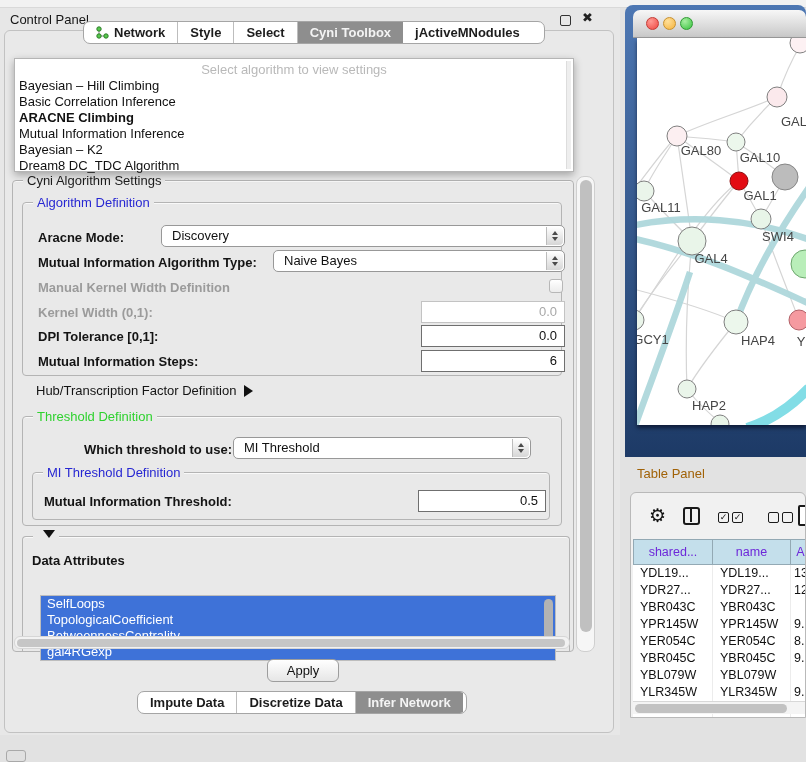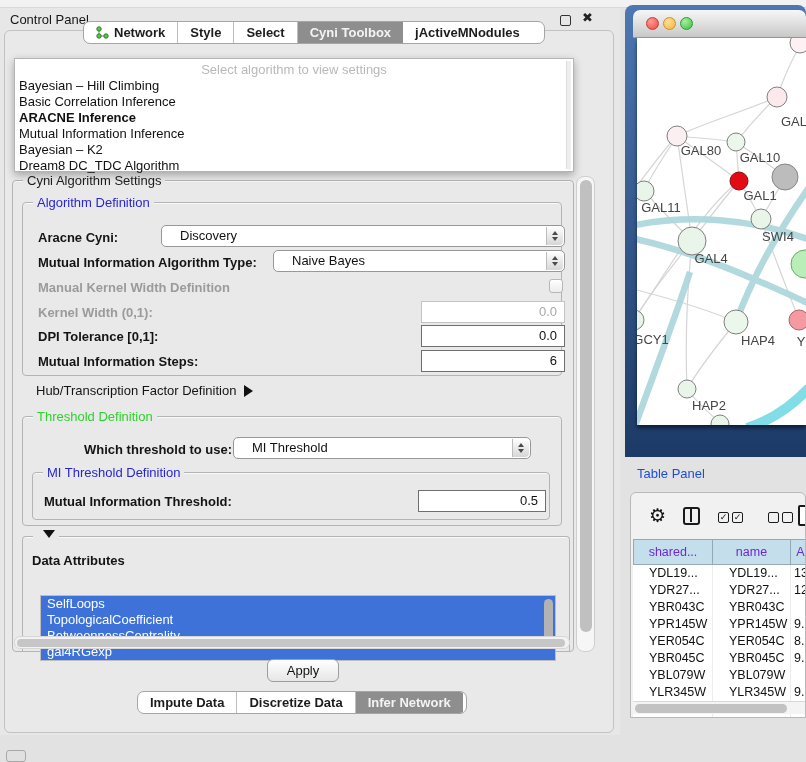--- a/index.html
+++ b/index.html
@@ -34,21 +34,21 @@
 
   
   .group { position:absolute; border:1px solid #b4b4b4; border-radius:4px; box-shadow:inset 0 1px 0 rgba(255,255,255,.7); }
   .gtitle { position:absolute; top:-8px; left:10px; background:#e9e9e9; padding:0 4px; font-size:13px; white-space:nowrap; }
   .t-black { color:#1d1d1d; } .t-blue { color:#2727d2; } .t-green { color:#2fd22f; }
 
   .lbl { position:absolute; font-size:13px; font-weight:bold; color:#141414; white-space:nowrap; }
   .lbl.plain { font-weight:normal; }
   .lbl.dis { color:#9b9b9b; }
 
-  .combo { position:absolute; height:22px; background:#fff; border:1px solid #989898; border-radius:5px; font-size:13px; line-height:20px; padding-left:18px; color:#111; }
+  .combo { position:absolute; height:22px; background:#fff; border:1px solid #989898; border-radius:5px; font-size:13px; line-height:20px; padding-left:10px; color:#111; }
   .combo .arrows { position:absolute; right:1px; top:1px; bottom:1px; width:17px; border-left:1px solid #bcbcbc; background:linear-gradient(#fefefe,#d6d6d6); border-radius:0 4px 4px 0; display:flex; flex-direction:column; align-items:center; justify-content:center; gap:2px; }
   .tri-up { width:0; height:0; border:3px solid transparent; border-bottom:4px solid #4a4a4a; }
   .tri-dn { width:0; height:0; border:3px solid transparent; border-top:4px solid #4a4a4a; }
   .tri-right { display:inline-block; width:0; height:0; border:6px solid transparent; border-left:9px solid #111; margin-left:8px; vertical-align:-2px;}
   .tri-down-lg { display:inline-block; width:0; height:0; border:6px solid transparent; border-top:8px solid #111; margin-left:6px; vertical-align:-3px;}
 
   .field { position:absolute; height:22px; background:#fff; border:1px solid #6f6f6f; font-size:13px; color:#111; text-align:right; padding:0 7px; line-height:20px; }
   .field.dis { border:1px solid #c3c3c3; color:#a8a8a8; }
   .checkbox { position:absolute; width:14px; height:14px; border:1px solid #b7b7b7; border-radius:3px; background:linear-gradient(#ffffff,#ececec); }
 
@@ -71,34 +71,34 @@
   .light { position:absolute; top:7px; width:13px; height:13px; border-radius:50%; }
   #light-red { left:13px; background:radial-gradient(circle at 35% 30%, #ff9b94, #ee4740); border:1px solid #c53a34;}
   #light-yellow { left:30px; background:radial-gradient(circle at 35% 30%, #ffe09a, #f5b33c); border:1px solid #c8912f;}
   #light-green { left:47px; background:radial-gradient(circle at 35% 30%, #a8eea2, #37c23d); border:1px solid #2f9c33;}
   #net-canvas { position:absolute; left:12px; top:33px; width:169px; height:387px; background:#fff; overflow:hidden; box-shadow:0 3px 4px rgba(0,0,15,.55); }
   #net-canvas svg { display:block; }
   .node-label { font-size:13px; fill:#454545; }
 
   
   #tp-header { position:absolute; left:625px; top:460px; width:181px; height:28px; }
-  #tp-title { position:absolute; left:12px; top:6px; font-size:13px; color:#1d4ed8; }
+  #tp-title { position:absolute; left:12px; top:6px; font-size:13px; color:#a16207; }
   #tp-window { position:absolute; left:630px; top:492px; width:176px; height:226px; background:#f1f1f1; border:1px solid #b9b9b9; border-radius:6px 6px 0 0; overflow:hidden; }
   #tp-toolbar { position:absolute; left:0; top:0; width:176px; height:46px; }
   #gear-ic { position:absolute; left:18px; top:11px; font-size:19px; color:#111; font-family:"DejaVu Sans",sans-serif; }
   #pane-ic { position:absolute; left:52px; top:14px; width:17px; height:18px; border:2.5px solid #1a1a1a; border-radius:3px; }
   #pane-ic::after { content:""; position:absolute; left:4.5px; top:0; width:2.5px; height:13px; background:#1a1a1a; }
   .cbx { position:absolute; top:19px; width:11px; height:11px; border:1.6px solid #1a1a1a; border-radius:2px; font-family:"DejaVu Sans",sans-serif; font-size:9px; font-weight:bold; color:#111; line-height:9px; text-align:center;}
   #doc-ic { position:absolute; left:167px; top:12px; width:16px; height:21px; border:2.5px solid #1a1a1a; border-radius:2px; background:#fff; }
   #tbl { position:absolute; left:2px; top:46px; width:174px; }
   .th-row { display:flex; height:26px; }
   .th { background:#c4dfeb; border:1px solid #93a9b4; border-left:none; font-size:12.5px; color:#6d28d9; text-align:center; line-height:24px; overflow:hidden; white-space:nowrap; }
   .th:first-child { border-left:1px solid #93a9b4; }
   .td-row { display:flex; height:17px; background:#fff; }
-  .td { font-size:12.5px; color:#111; padding-left:16px; line-height:17px; overflow:hidden; white-space:nowrap; border-right:1px solid #ececec; }
+  .td { font-size:12.5px; color:#111; padding-left:7px; line-height:17px; overflow:hidden; white-space:nowrap; border-right:1px solid #ececec; }
   .c1 { width:80px; } .c2 { width:78px; } .c3 { width:16px; padding-left:3px; border-right:none;}
   #tbl-hscroll { position:absolute; left:2px; top:208px; width:172px; height:13px; background:#f4f4f4; border-top:1px solid #d8d8d8;}
   #tbl-hthumb { position:absolute; left:2px; top:2px; width:152px; height:9px; background:#c2c2c2; border-radius:5px; }
 
   #grip { position:absolute; left:6px; top:750px; width:20px; height:12px; background:#e0e0e0; border:1.5px solid #a9a9a9; border-radius:3px; }
 </style>
 </head>
 <body>
 
 <div id="screen">
@@ -134,35 +134,35 @@
         </div>
       <div class="tab">
           <span>jActiveMNodules</span>
         </div>
     </div>
 
     <div id="popup">
       <div id="popup-head">Select algorithm to view settings</div>
       <div class="pop-item">Bayesian – Hill Climbing</div>
       <div class="pop-item">Basic Correlation Inference</div>
-      <div class="pop-item sel">ARACNE Inference</div>
+      <div class="pop-item sel">ARACNE Climbing</div>
       <div class="pop-item">Mutual Information Inference</div>
       <div class="pop-item">Bayesian – K2</div>
       <div class="pop-item">Dream8 DC_TDC Algorithm</div>
       <div id="popup-scroll"></div>
     </div>
 
     <div class="group" style="left:12px; top:172px; width:562px; height:472px;">
       <span class="gtitle t-black">Cyni Algorithm Settings</span>
     </div>
 
     <div class="group" style="left:22px; top:194px; width:540px; height:174px;">
       <span class="gtitle t-blue" style="background:#e9e9e9;">Algorithm Definition</span>
     </div>
-    <span class="lbl" style="left:38px; top:222px;">Aracne Cyni:</span>
+    <span class="lbl" style="left:38px; top:222px;">Aracne Mode:</span>
     <div class="combo" style="left:161px; top:217px; width:404px;">
       <span>Discovery</span>
       <span class="arrows">
           <span class="tri-up"></span>
           <span class="tri-dn"></span>
         </span>
     </div>
     <span class="lbl" style="left:38px; top:247px;">Mutual Information Algorithm Type:</span>
     <div class="combo" style="left:273px; top:242px; width:292px;">
       <span>Naive Bayes</span>

